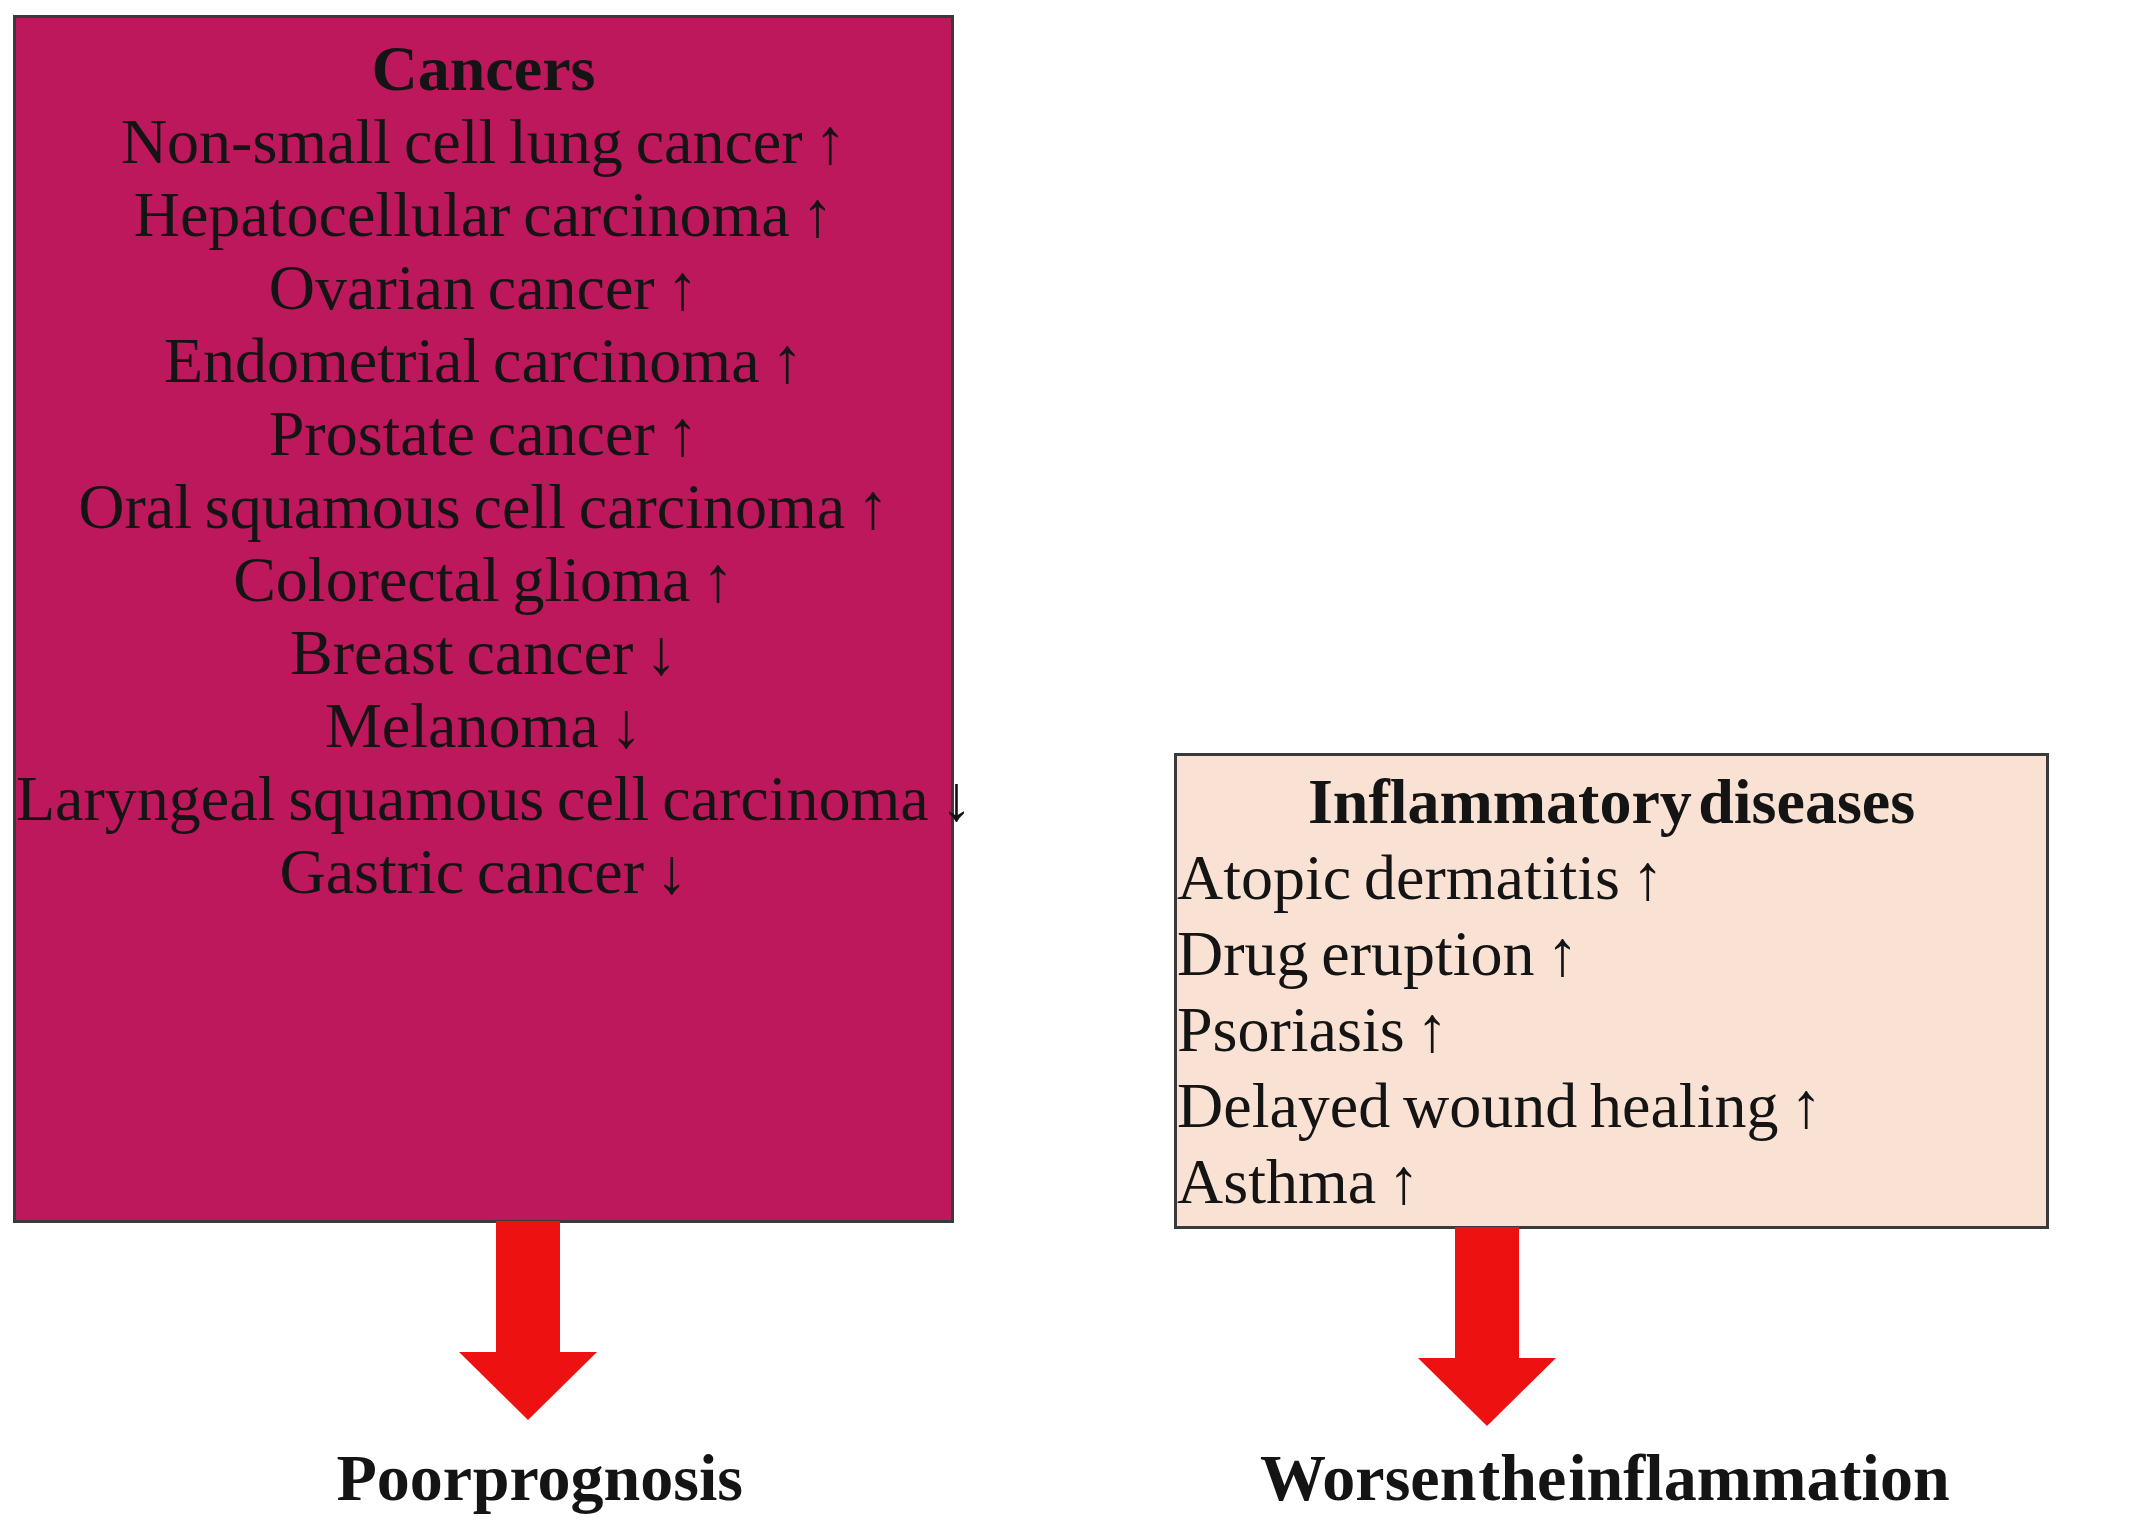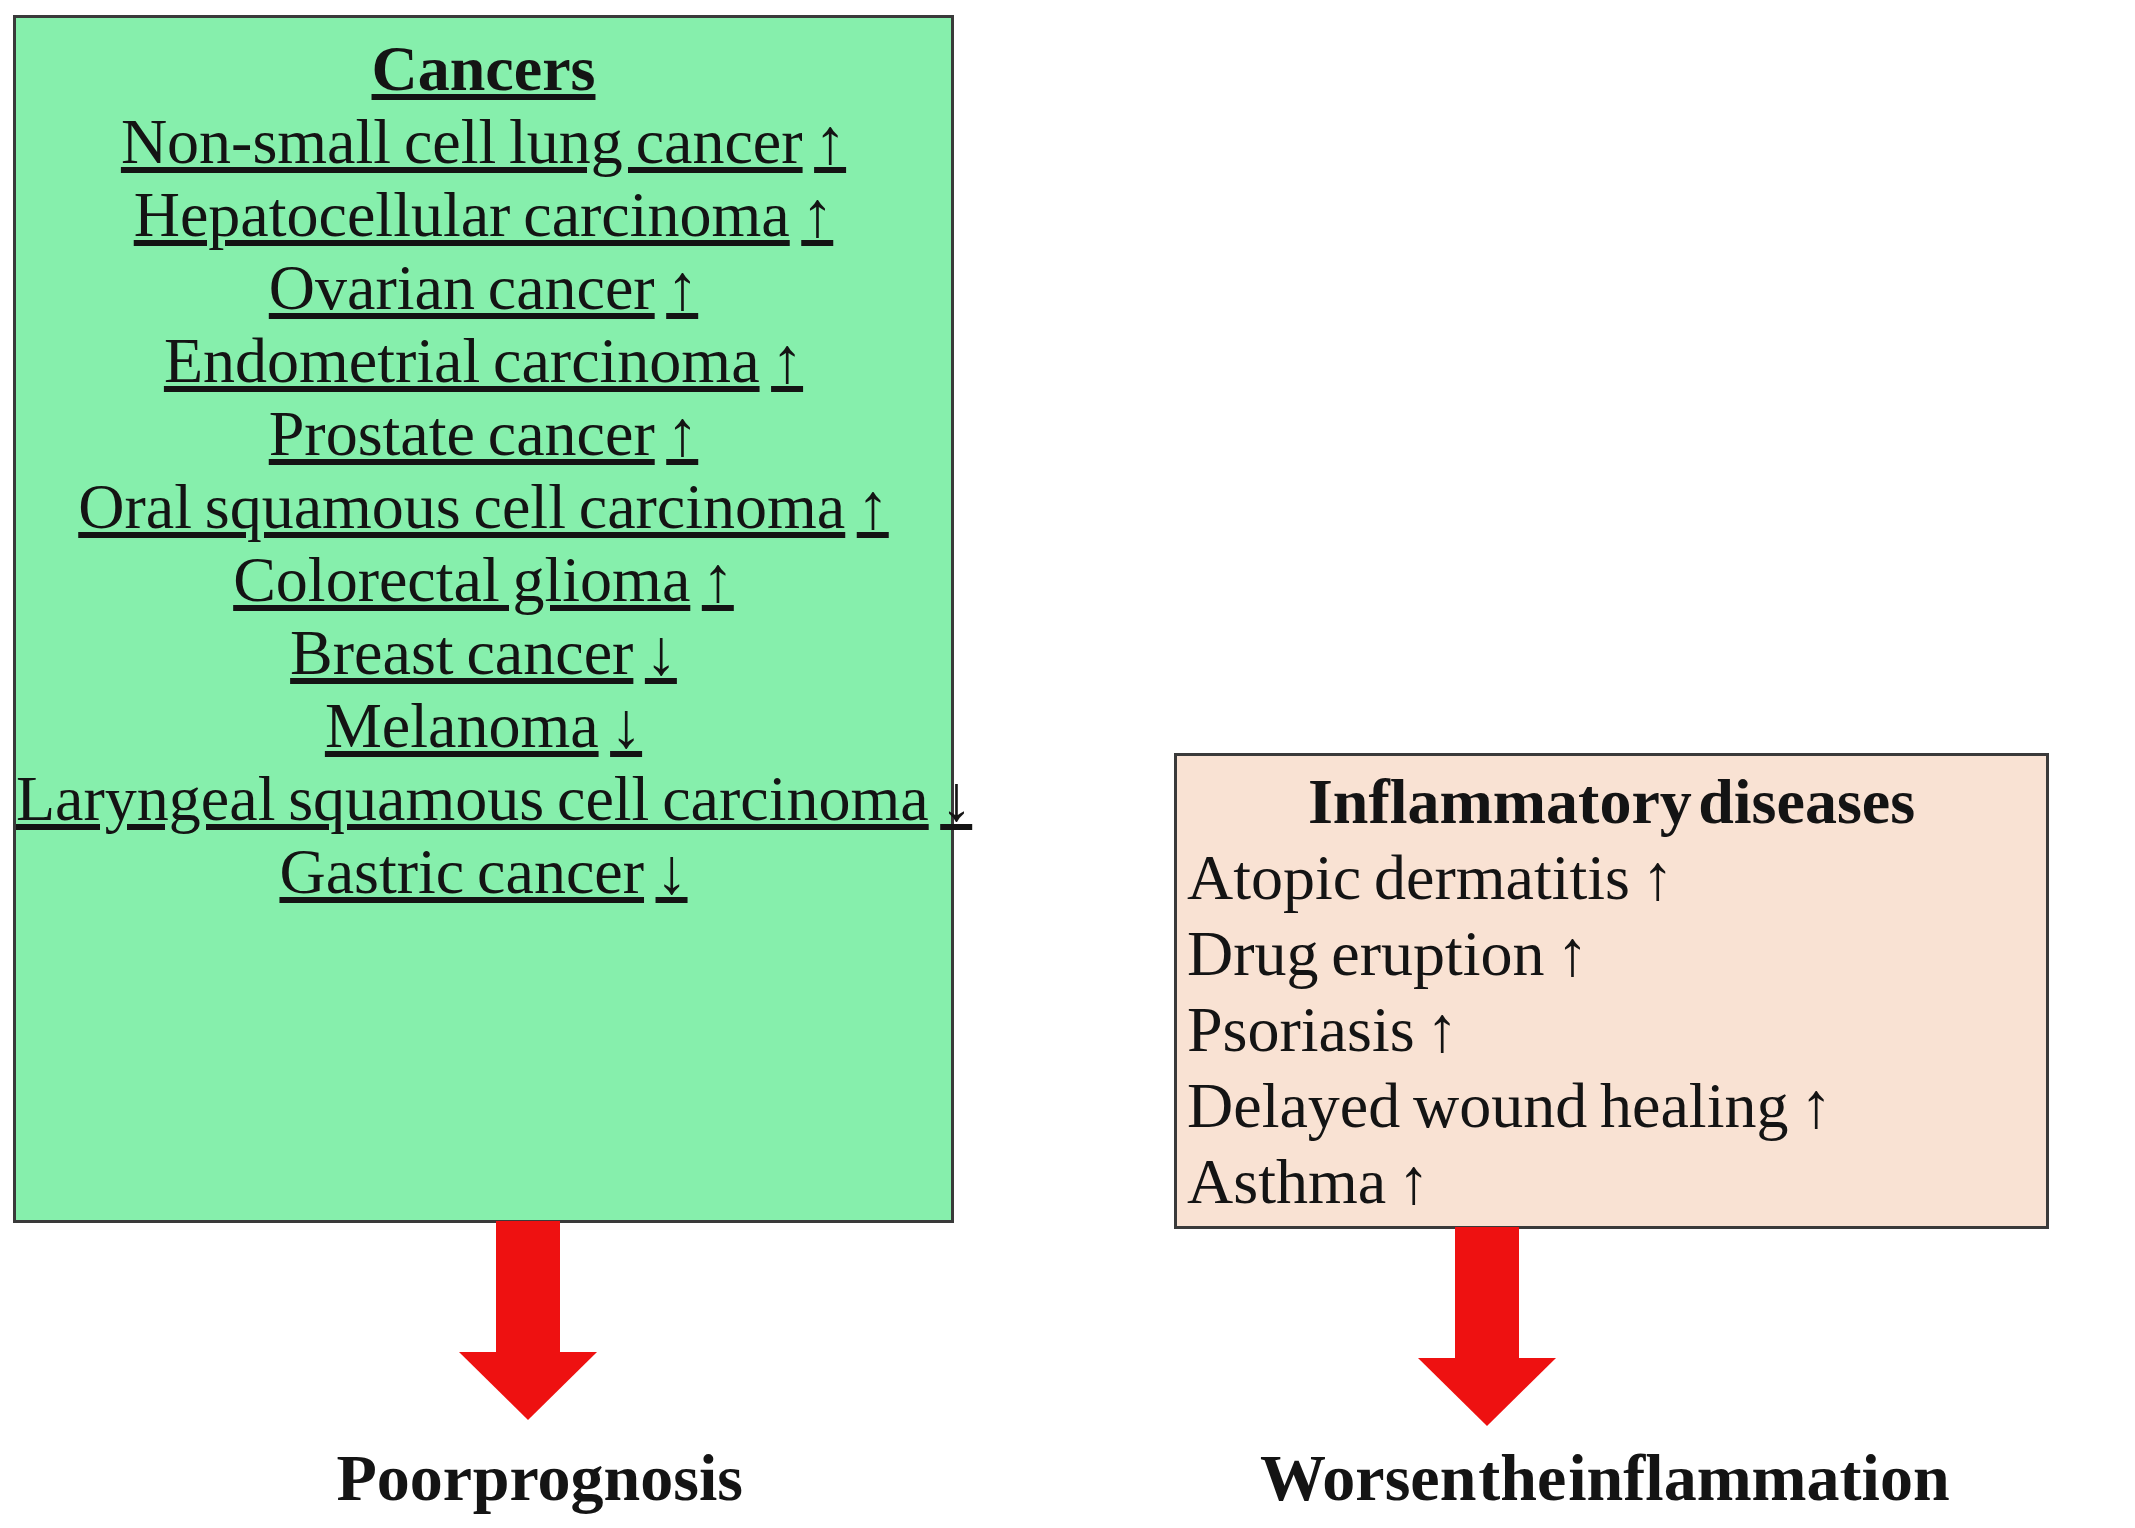--- a/index.html
+++ b/index.html
@@ -10,45 +10,44 @@
   }
   .canvas{position:absolute;inset:0;}
 
   
   .dbox{
     position:absolute;box-sizing:border-box;
     border:3px solid #3a3a3a;
   }
   .box-cancers{
     left:13px;top:15px;width:941px;height:1208px;
-    background:#86efac;
+    background:#be185d;
     padding-top:14px;
     text-align:center;
-    text-decoration:underline;
   }
   .box-inflam{
     left:1174px;top:753px;width:875px;height:476px;
     background:#f9e2d3;
     padding-top:8px;
   }
   .box-title{
     font-weight:bold;
     font-size:64px;line-height:73px;
     word-spacing:-0.15em;
     text-align:center;
     white-space:nowrap;
   }
   .box-inflam .box-title{line-height:76px;}
   .disease-line{
     font-size:64px;line-height:73px;
     white-space:nowrap;
     word-spacing:-0.05em;
   }
   .box-inflam .disease-line{
-    line-height:76px;text-align:left;padding-left:10px;
+    line-height:76px;text-align:left;padding-left:0;
   }
   .trend{margin-left:0.18em;}
 
   
   .red-arrow{position:absolute;}
   .arrow-shaft{
     position:absolute;width:64px;height:131px;background:#ee1111;
   }
   .arrow-head{
     position:absolute;width:0;height:0;

